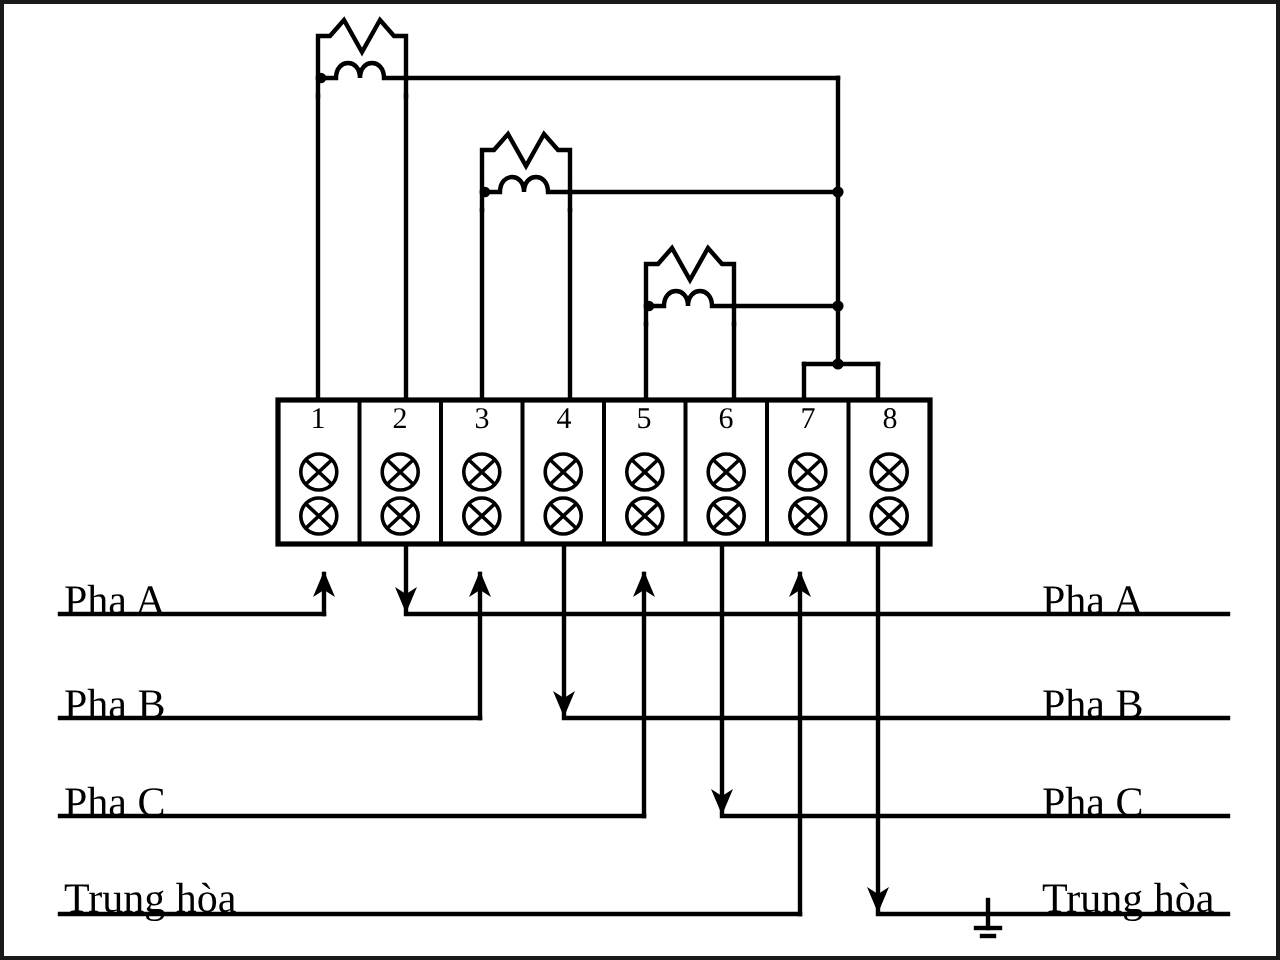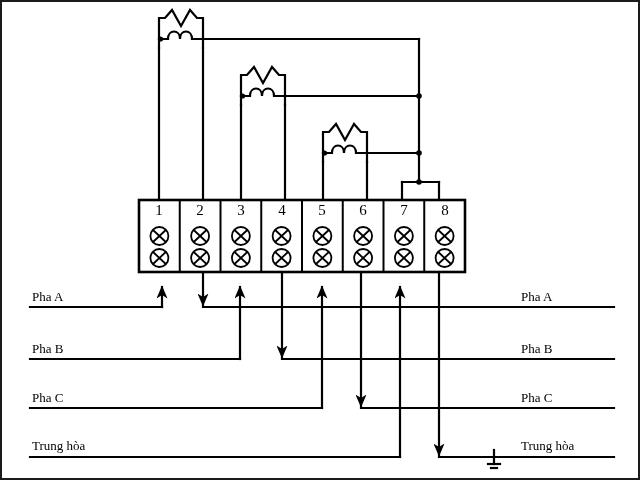--- a/index.html
+++ b/index.html
@@ -1,20 +1,20 @@
 <!DOCTYPE html>
 <html><head>
 <meta charset="utf-8">
 <style>
   html,body{margin:0;padding:0;background:#ffffff;}
   body{font-family:"Liberation Serif", serif;}
   #stage{position:relative;width:640px;height:480px;background:#ffffff;
          border:2px solid #1a1a1a;box-sizing:border-box;overflow:hidden;}
   #wires{position:absolute;left:0;top:0;width:640px;height:480px;}
-  .lbl{position:absolute;font-family:"Liberation Serif", serif;font-size:13px;
+  .lbl{position:absolute;font-family:"Liberation Serif", serif;font-size:21px;
        color:#000000;white-space:nowrap;line-height:1;}
   .tnum{position:absolute;font-family:"Liberation Serif", serif;font-size:15px;
         color:#000000;text-align:center;width:36px;line-height:1;}
 </style>
 </head>
 <body>
 
 <div id="stage">
 
   <svg id="wires" viewBox="0 0 640 480">

